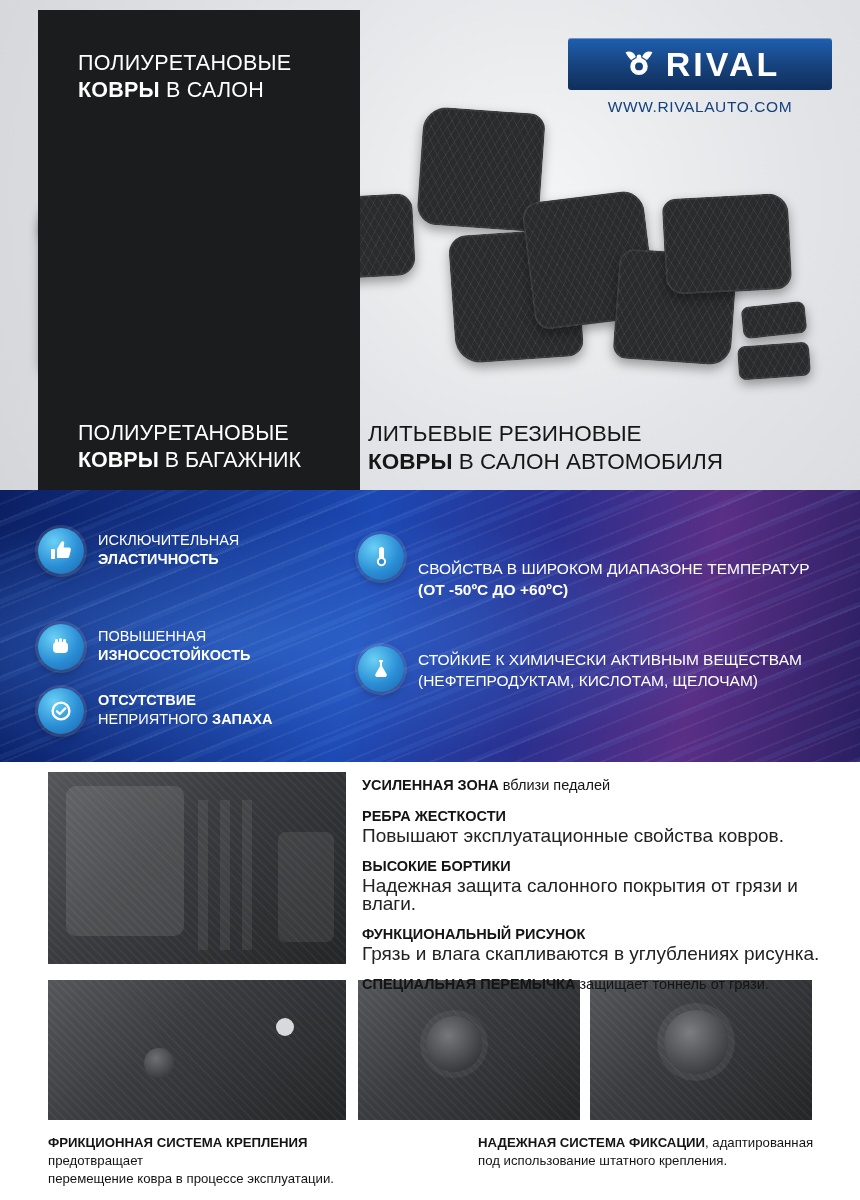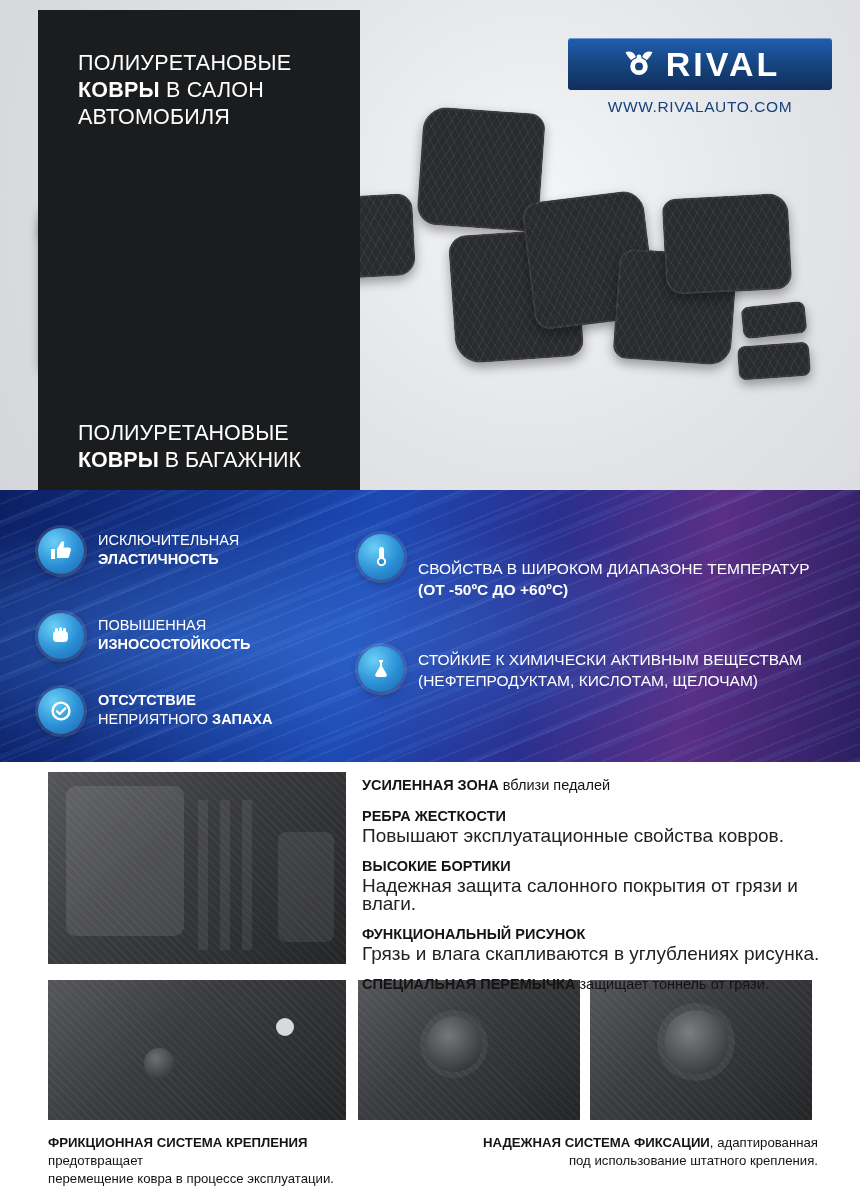--- a/index.html
+++ b/index.html
@@ -245,28 +245,31 @@
       <div class="mat soft" style="left:664px; top:196px; width:126px; height:96px; transform: rotate(-3deg); border-radius:14px 20px 16px 18px;"></div>
       <div class="mat soft" style="left:742px; top:304px; width:64px; height:32px; transform: rotate(-6deg); border-radius:8px;"></div>
       <div class="mat soft" style="left:738px; top:344px; width:72px; height:34px; transform: rotate(-4deg); border-radius:8px;"></div>
     </div>
 
     <div class="hero-dark-panel"></div>
 
     <div class="hero-title-top">
       <div>ПОЛИУРЕТАНОВЫЕ</div>
       <div><b>КОВРЫ</b><span> В САЛОН</span></div>
-      <div>АВТОМОБИЛЯ</div>
     </div>
 
     <div class="hero-title-bottom">
       <div>ПОЛИУРЕТАНОВЫЕ</div>
       <div><b>КОВРЫ</b><span> В БАГАЖНИК</span></div>
     </div>
 
+    <div class="hero-title-right">
+      <div>ЛИТЬЕВЫЕ РЕЗИНОВЫЕ</div>
+      <div><b>КОВРЫ</b><span> В САЛОН АВТОМОБИЛЯ</span></div>
+    </div>
 
     <div class="logo-block">
       <div class="logo-bar">
         <span class="logo-mark">
           <svg viewBox="0 0 48 48" width="38" height="38" aria-hidden="true">
             <circle cx="24" cy="27" r="11" fill="#ffffff"></circle>
             <circle cx="24" cy="27" r="5" fill="#16427c"></circle>
             <path d="M7 9 C12 7 18 9 20 15 L14 19 C11 16 9 13 7 9 Z" fill="#ffffff"></path>
             <path d="M41 9 C36 7 30 9 28 15 L34 19 C37 16 39 13 41 9 Z" fill="#ffffff"></path>
             <rect x="21" y="12" width="6" height="9" rx="3" fill="#ffffff"></rect>
@@ -288,21 +291,21 @@
           <path d="M2 10h4v10H2z"></path>
           <path d="M8 10l4.2-7c.9-1.4 3.1-.7 3 1l-.6 4.4H20c1.3 0 2.2 1.2 1.9 2.4l-1.7 6.6c-.3 1-1.2 1.6-2.2 1.6H8z"></path>
         </svg>
       </span>
       <span class="txt">
         <span>ИСКЛЮЧИТЕЛЬНАЯ</span><br>
         <b>ЭЛАСТИЧНОСТЬ</b>
       </span>
     </div>
 
-    <div class="feat" style="left:38px; top:123px; width:268px;">
+    <div class="feat" style="left:38px; top:134px; width:268px;">
       <span class="ic">
         <svg viewBox="0 0 24 24" width="24" height="24" fill="#ffffff" aria-hidden="true">
           <rect x="4" y="7" width="15" height="11" rx="4"></rect>
           <rect x="6" y="4" width="3" height="5" rx="1.4"></rect>
           <rect x="10" y="3.2" width="3" height="5.6" rx="1.4"></rect>
           <rect x="14" y="4" width="3" height="5" rx="1.4"></rect>
         </svg>
       </span>
       <span class="txt">
         <span>ПОВЫШЕННАЯ</span><br>
@@ -402,21 +405,21 @@
         <div class="hd"><b>СПЕЦИАЛЬНАЯ ПЕРЕМЫЧКА</b><span> защищает тоннель от грязи.</span></div>
       </div>
 
     </div>
 
     <div class="caption" style="left:48px; top:372px; width:320px;">
       <b>ФРИКЦИОННАЯ СИСТЕМА КРЕПЛЕНИЯ</b><span> предотвращает</span><br>
       <span>перемещение ковра в процессе эксплуатации.</span>
     </div>
 
-    <div class="caption" style="left:478px; top:372px; width:340px; text-align:right;">
+    <div class="caption" style="left:478px; top:372px; width:340px; text-align:left;">
       <b>НАДЕЖНАЯ СИСТЕМА ФИКСАЦИИ</b><span>, адаптированная</span><br>
       <span>под использование штатного крепления.</span>
     </div>
 
   </div>
 
   <div class="bottom-rule"></div>
 </div>
 
 </body></html>

